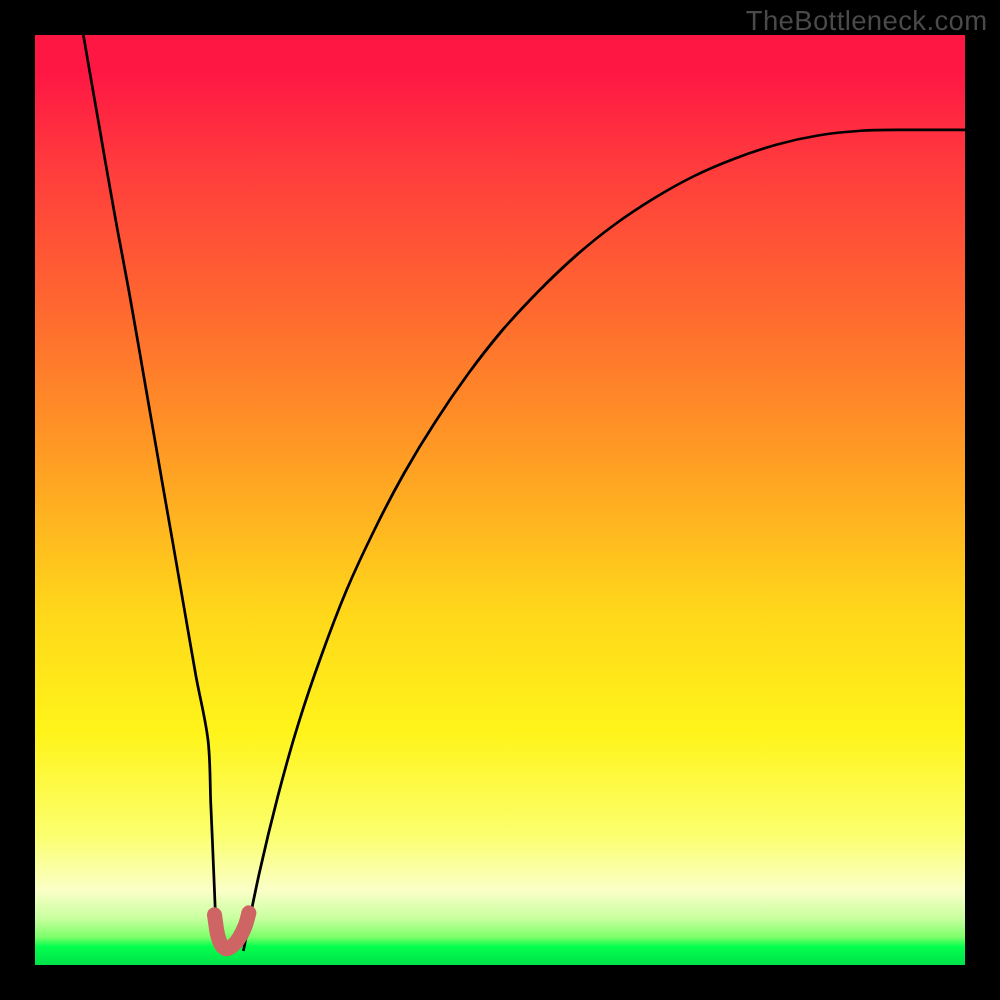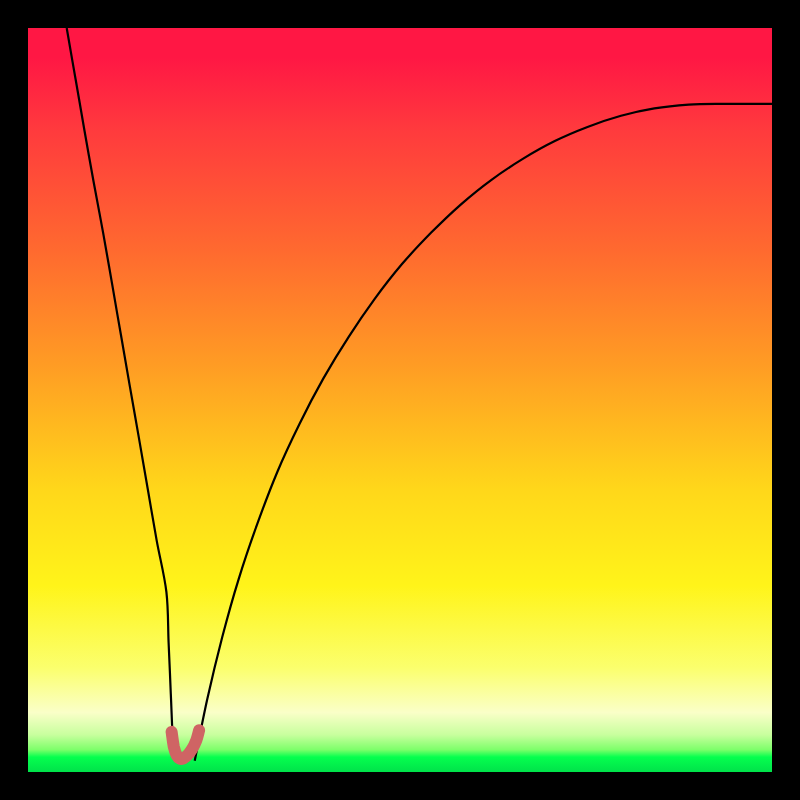--- a/index.html
+++ b/index.html
@@ -67,14 +67,15 @@
 <div class="frame">
 
   <div class="plot-area"></div>
 
   <svg class="curve" viewBox="0 0 744 744">
     <path d="M 38.7 0.0 C 40.2 8.6, 44.6 34.2, 47.6 51.3 C 50.6 68.4, 53.6 85.7, 56.5 102.7 C 59.5 119.7, 62.4 136.3, 65.5 153.3 C 68.6 170.3, 72.0 187.5, 75.1 204.6 C 78.2 221.7, 81.1 238.8, 84.1 255.9 C 87.0 273.0, 90.0 290.2, 93.0 307.3 C 96.0 324.4, 99.0 341.5, 101.9 358.6 C 104.9 375.7, 107.9 392.8, 110.9 409.9 C 113.8 427.1, 116.8 444.2, 119.8 461.3 C 122.8 478.4, 125.6 495.5, 128.7 512.6 C 131.8 529.7, 136.4 547.0, 138.4 564.0 C 140.4 580.9, 139.9 597.6, 140.6 614.5 C 141.4 631.5, 142.1 648.8, 142.8 665.9 C 143.6 683.0, 144.3 706.1, 145.1 717.2 C 145.8 728.4, 146.9 730.2, 147.3 732.8" id="path-left" fill="none" stroke="#000" stroke-width="2.2"></path>
     <path d="M 166.7 732.8 C 168.8 722.5, 174.7 691.7, 179.3 671.1 C 183.9 650.5, 189.0 629.3, 194.2 609.3 C 199.4 589.4, 204.7 570.2, 210.6 551.3 C 216.4 532.5, 222.7 514.1, 229.2 496.2 C 235.6 478.4, 242.2 460.9, 249.2 444.2 C 256.3 427.4, 263.9 411.4, 271.6 395.8 C 279.2 380.2, 287.2 364.9, 295.4 350.4 C 303.6 335.9, 312.1 322.0, 320.7 308.8 C 329.2 295.5, 337.8 283.0, 346.7 270.8 C 355.6 258.7, 364.8 246.9, 374.2 235.8 C 383.7 224.8, 393.5 214.5, 403.2 204.6 C 413.0 194.7, 423.0 185.1, 433.0 176.3 C 443.1 167.5, 453.2 159.3, 463.5 151.8 C 473.8 144.2, 484.2 137.4, 494.8 130.9 C 505.3 124.5, 516.0 118.4, 526.8 113.1 C 537.5 107.8, 548.5 103.2, 559.5 99.0 C 570.5 94.7, 581.8 90.9, 593.0 87.8 C 604.1 84.7, 615.2 82.2, 626.4 80.4 C 637.7 78.5, 649.3 77.4, 660.7 76.6 C 672.1 75.9, 681.0 76.0, 694.9 75.9 C 708.8 75.8, 735.8 75.9, 744.0 75.9" id="path-right" fill="none" stroke="#000" stroke-width="2.2"></path>
     <path d="M 143.6 703.8 C 144.0 706.3, 145.0 714.7, 145.8 718.7 C 146.7 722.7, 147.8 725.6, 148.8 727.6 C 149.8 729.6, 150.8 730.1, 151.8 730.6 C 152.8 731.1, 153.5 731.1, 154.8 730.6 C 156.0 730.1, 157.7 729.1, 159.2 727.6 C 160.7 726.1, 162.2 724.2, 163.7 721.7 C 165.2 719.2, 166.9 716.0, 168.1 712.8 C 169.4 709.5, 170.6 704.1, 171.1 702.3" id="path-valley" fill="none" stroke="#cf6464" stroke-width="12" stroke-linecap="round" stroke-linejoin="round"></path>
   </svg>
 
+  <div class="watermark">TheBottleneck.com</div>
 
 </div>
 
 </body></html>

